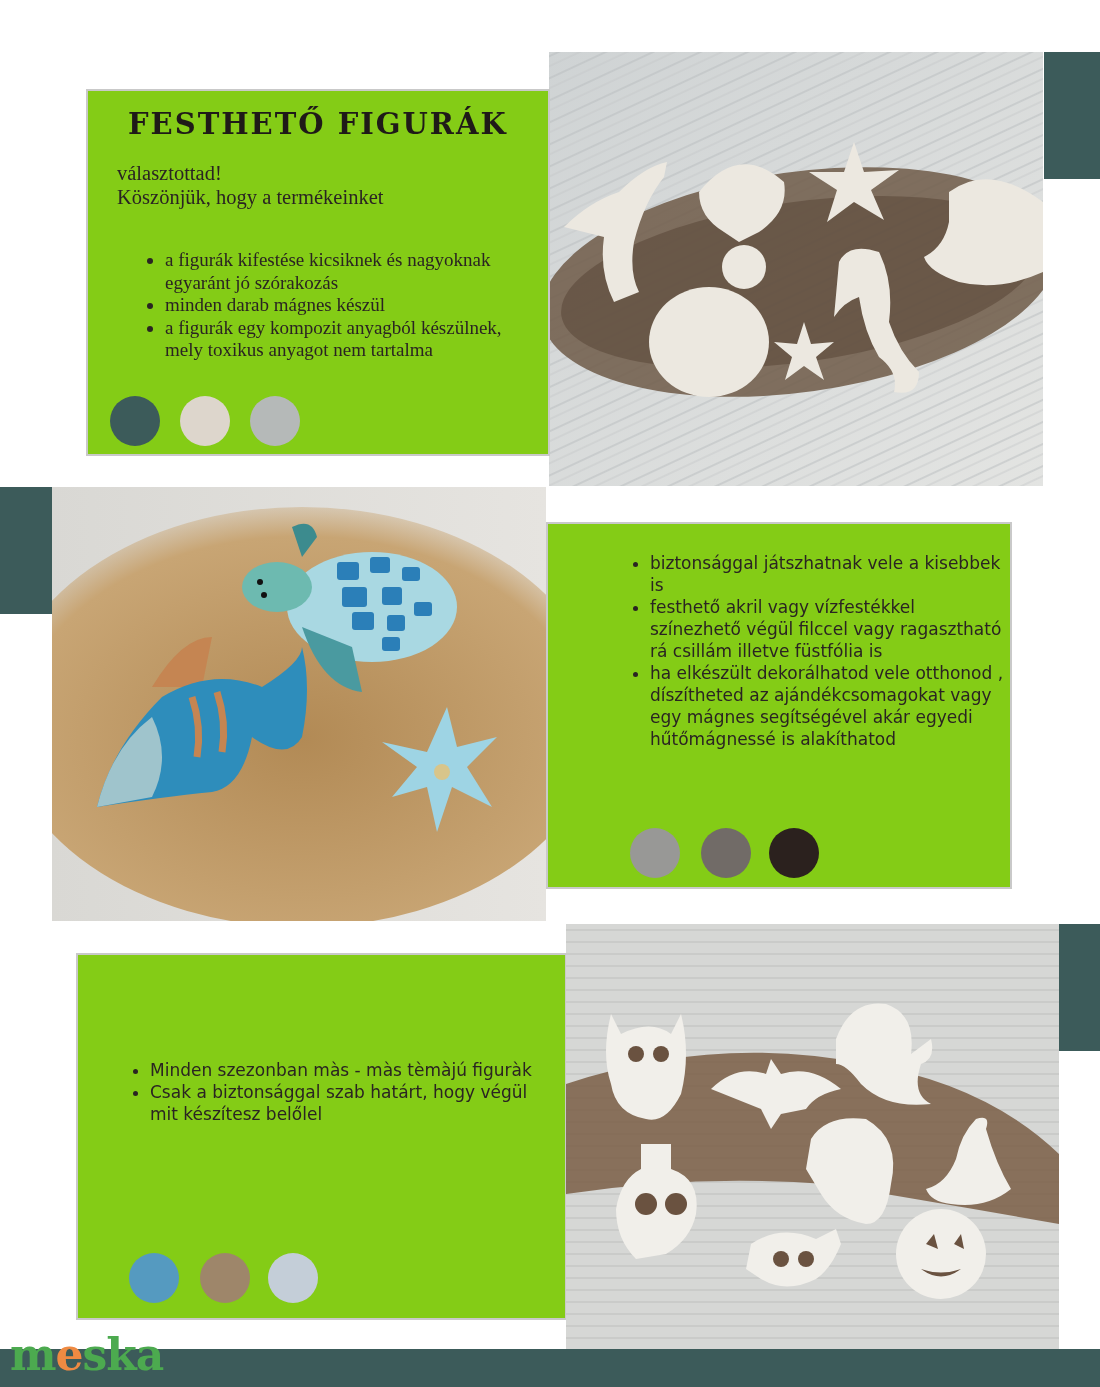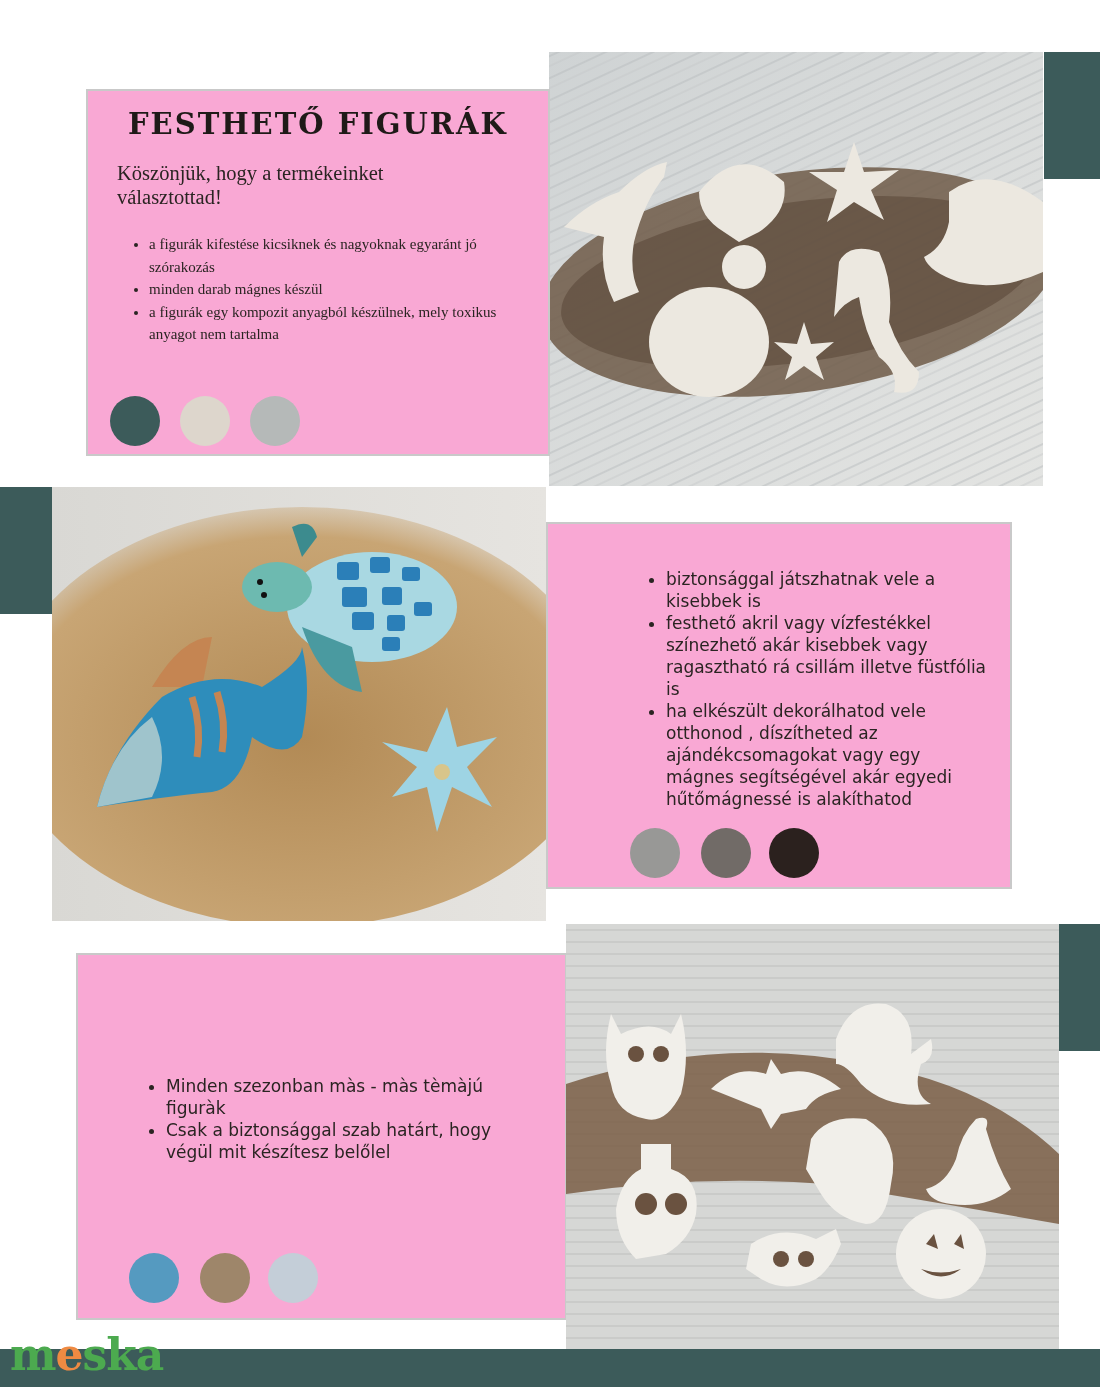--- a/index.html
+++ b/index.html
@@ -6,37 +6,37 @@
     body {
       width: 1100px; height: 1387px; position: relative; overflow: hidden;
       background: #ffffff;
       font-family: "DejaVu Sans", sans-serif;
       color: #2a2422;
     }
     .abs { position: absolute; }
     .teal { background: #3c5b5a; }
     .box {
       position: absolute; box-sizing: border-box;
-      border: 2px solid #c9c9c9; background: #f9a8d4;
+      border: 2px solid #c9c9c9; background: #84cc16;
     }
     .photo { position: absolute; overflow: hidden; }
     .title {
       position: absolute; left: 40px; top: 16px;
       font-family: "DejaVu Serif", serif; font-weight: bold;
       font-size: 29px; letter-spacing: 2px; color: #1f1a18;
     }
     .intro {
       position: absolute; left: 29px; top: 70px; width: 420px;
       font-family: "Liberation Serif", serif; font-size: 20.5px; line-height: 24px;
       color: #2a2422;
     }
     .intro p { margin: 0; }
-    .intro ul { margin: 0; padding-left: 32px; font-size: 15px; line-height: 22.5px; }
+    .intro ul { margin: 16px; padding-left: 32px; font-size: 19px; line-height: 22.5px; }
     .sans-list {
-      margin: 16px; padding-left: 26px;
+      margin: 0; padding-left: 26px;
       font-family: "DejaVu Sans", sans-serif; font-size: 17px; line-height: 22px;
       color: #2a2422;
     }
     .sans-list li { padding-left: 0; }
     .swatch {
       position: absolute; width: 50px; height: 50px; border-radius: 50%;
     }
     .bottom-bar { position: absolute; left: 0; top: 1349px; width: 1100px; height: 38px; }
     .logo {
       position: absolute; left: 10px; top: 1333px;
@@ -84,22 +84,22 @@
 
     <polygon points="255,270 262,292 285,290 267,305 275,328 255,314 236,328 243,305 225,290 248,292" fill="#ece8e0"></polygon>
 
     <path d="M400 140 Q440 110 494 150 L494 220 Q450 240 410 230 Q380 220 375 205 Q395 195 400 170 Z" fill="#ece8e0"></path>
   </svg>
 </div>
 
 <div class="box" style="left:86px; top:89px; width:464px; height:367px;">
   <div class="title">FESTHETŐ FIGURÁK</div>
   <div class="intro">
+    <p>választottad!</p>
     <p>Köszönjük, hogy a termékeinket</p>
-    <p>választottad!</p>
     <p>&nbsp;</p>
     <ul>
       <li>a figurák kifestése kicsiknek és nagyoknak egyaránt jó szórakozás</li>
       <li>minden darab mágnes készül</li>
       <li>a figurák egy kompozit anyagból készülnek, mely toxikus anyagot nem tartalma</li>
     </ul>
   </div>
   <div class="swatch" style="left:22px; top:305px; background:#3c5b5a;"></div>
   <div class="swatch" style="left:92px; top:305px; background:#ddd6cc;"></div>
   <div class="swatch" style="left:162px; top:305px; background:#b5b9b8;"></div>
@@ -147,21 +147,21 @@
 
     <polygon points="395,220 405,260 445,250 415,280 440,320 400,300 385,345 375,300 340,310 365,280 330,255 375,265" fill="#9ed4e4"></polygon>
     <circle cx="390" cy="285" r="8" fill="#d8c58a"></circle>
   </svg>
 </div>
 
 <div class="box" style="left:546px; top:522px; width:466px; height:367px;">
   <div class="abs" style="left:76px; top:28px; width:380px;">
     <ul class="sans-list">
       <li>biztonsággal játszhatnak vele a kisebbek is</li>
-      <li>festhető akril vagy vízfestékkel színezhető akár kisebbek vagy ragasztható rá csillám illetve füstfólia is</li>
+      <li>festhető akril vagy vízfestékkel színezhető végül filccel vagy ragasztható rá csillám illetve füstfólia is</li>
       <li>ha elkészült dekorálhatod vele otthonod , díszítheted az ajándékcsomagokat vagy egy mágnes segítségével akár egyedi hűtőmágnessé is alakíthatod</li>
     </ul>
   </div>
   <div class="swatch" style="left:82px; top:304px; background:#989896;"></div>
   <div class="swatch" style="left:153px; top:304px; background:#716b67;"></div>
   <div class="swatch" style="left:221px; top:304px; background:#2b211e;"></div>
 </div>
 
 <div class="box" style="left:76px; top:953px; width:491px; height:367px;">
   <div class="abs" style="left:46px; top:104px; width:420px;">

